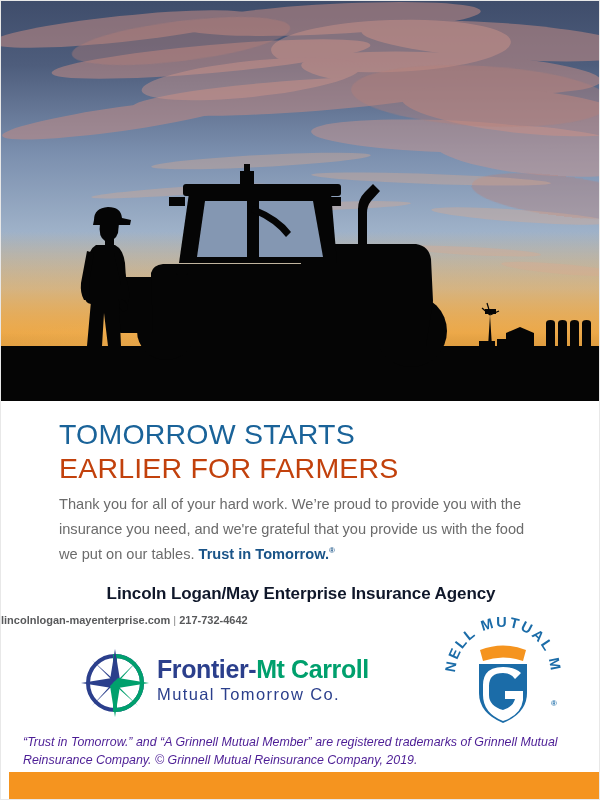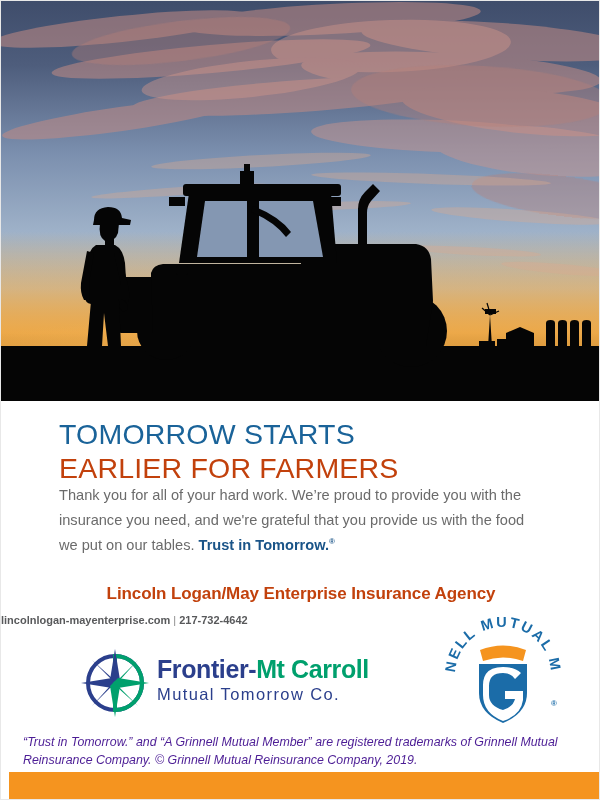--- a/index.html
+++ b/index.html
@@ -59,21 +59,21 @@
     line-height: 34px;
     font-weight: 400;
     white-space: nowrap;
   }
   .headline-1 { color: #1a6399; }
   .headline-2 { color: #c2410c; }
 
   .body-copy {
     position: absolute;
     left: 58px;
-    top: 82px;
+    top: 91px;
     width: 480px;
     font-size: 14.6px;
     line-height: 25px;
     color: #6b6b6b;
     font-weight: 400;
   }
   .tagline {
     color: #1a5488;
     font-weight: bold;
     white-space: nowrap;
@@ -85,21 +85,21 @@
   }
 
   .agency-name {
     position: absolute;
     left: 0;
     top: 183px;
     width: 600px;
     text-align: center;
     font-size: 17px;
     font-weight: bold;
-    color: #c2410c;
+    color: #0f172a;
     letter-spacing: -0.1px;
   }
   .agency-contact {
     position: absolute;
     left: 0;
     top: 213px;
     width: 600px;
     font-size: 11px;
     font-weight: bold;
     color: #58595b;

